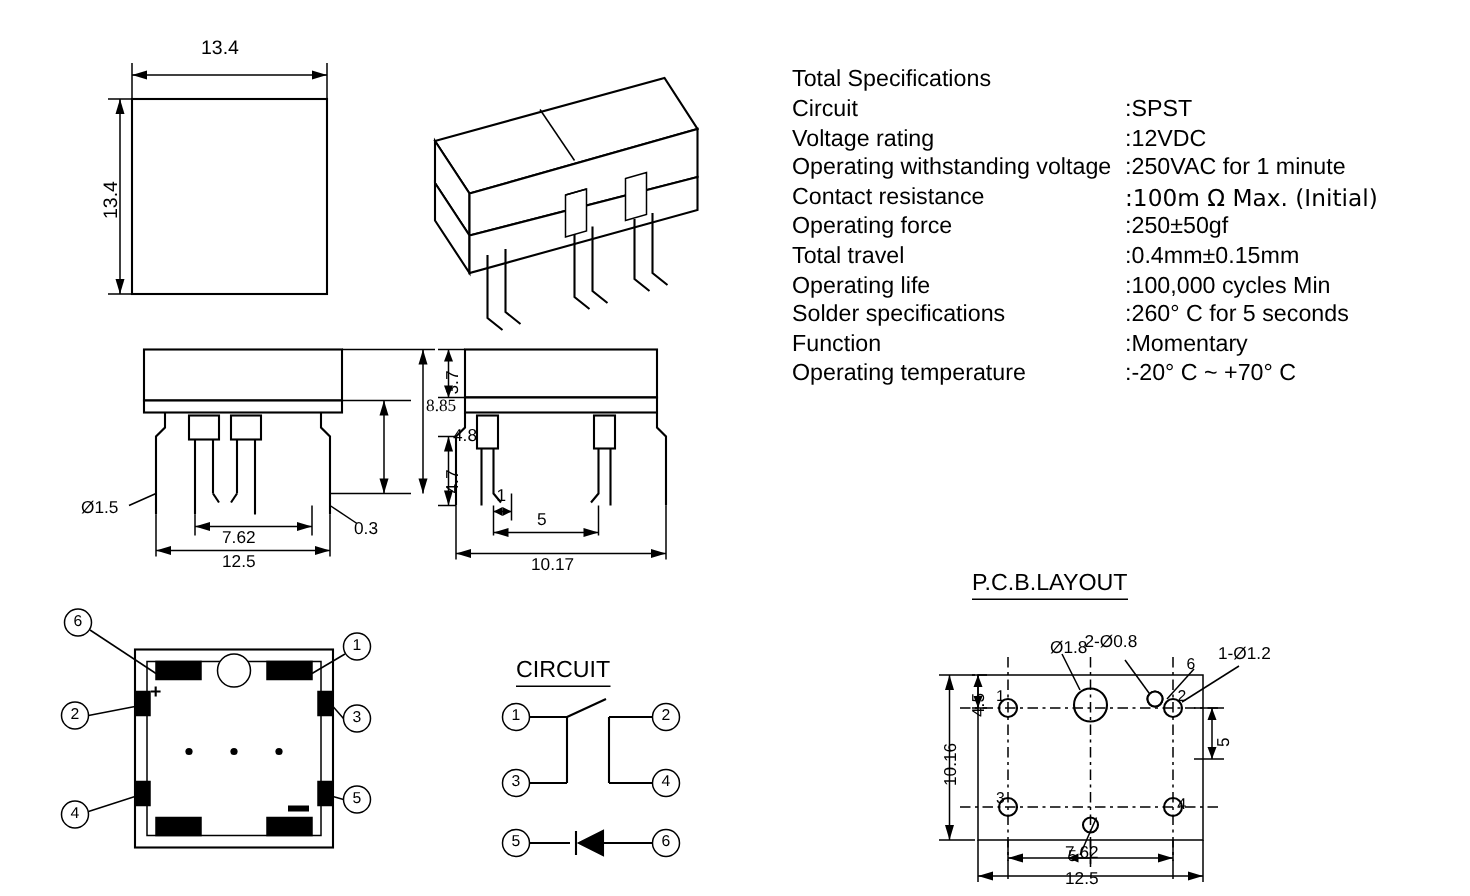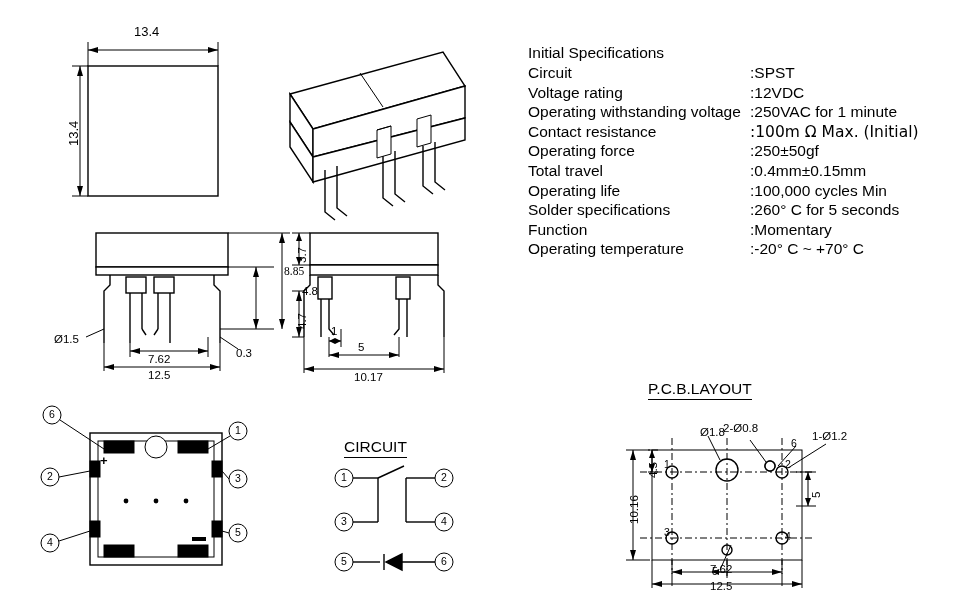--- a/index.html
+++ b/index.html
@@ -354,21 +354,21 @@
     <div class="lbl xs" style="left:185px;top:150px;">4</div>
     <div class="lbl xs" style="left:112px;top:185px;">5</div>
     <div class="lbl sm rot" style="left:28px;top:144px;transform:rotate(-90deg);">10.16</div>
     <div class="lbl sm rot" style="left:47px;top:98px;transform:rotate(-90deg);">4.5</div>
     <div class="lbl sm rot" style="left:210px;top:118px;transform:rotate(-90deg);">5</div>
     <div class="lbl sm" style="left:110px;top:183px;">7.62</div>
     <div class="lbl sm" style="left:110px;top:200px;">12.5</div>
   </div>
 
   <div class="abs" id="spec">
-    <div class="title">Initial Specifications</div>
+    <div class="title">Total Specifications</div>
     <table>
       <tbody>
         <tr>
           <td class="k">Circuit</td>
           <td class="v">:SPST</td>
         </tr>
         <tr>
           <td class="k">Voltage rating</td>
           <td class="v">:12VDC</td>
         </tr>

